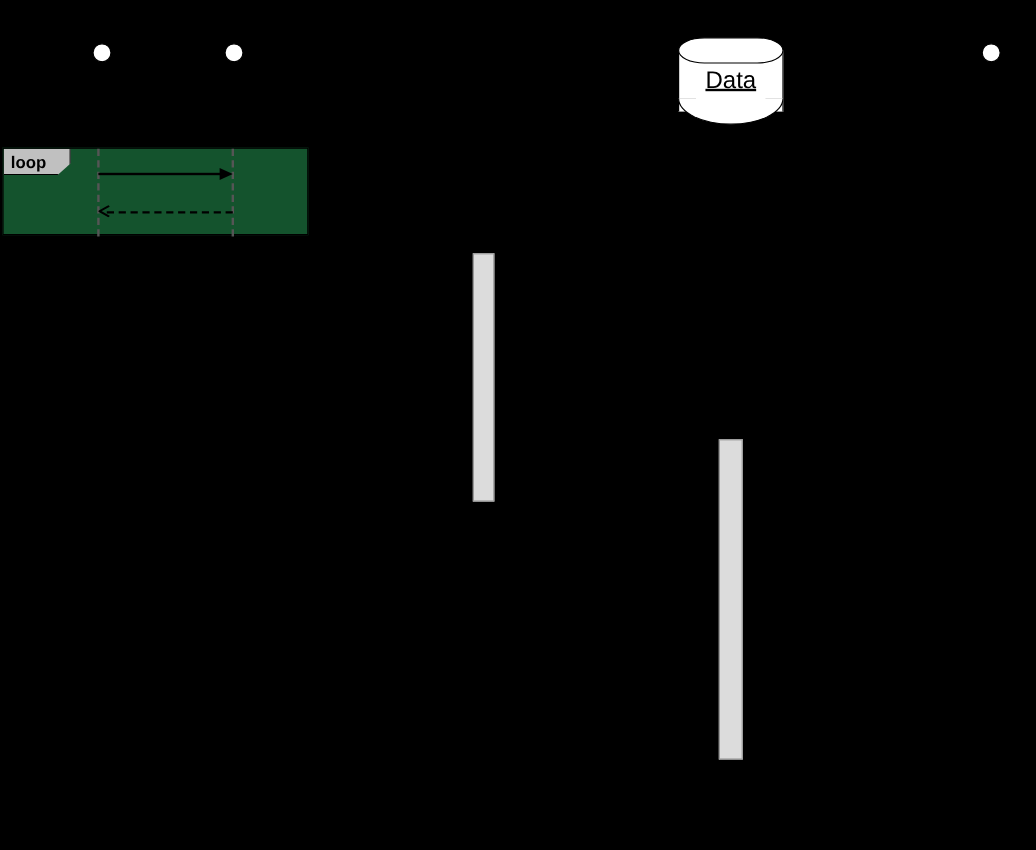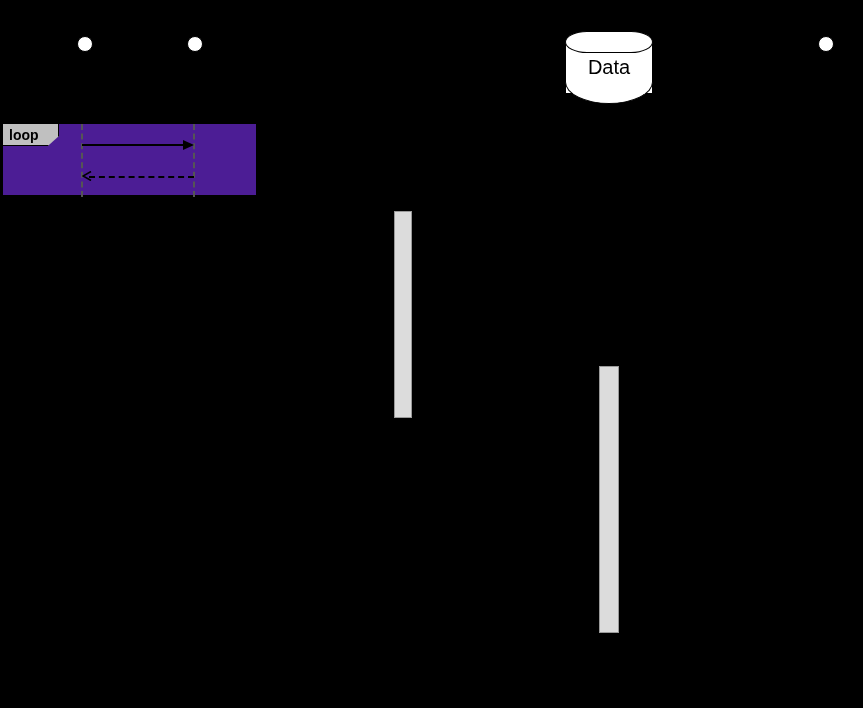--- a/index.html
+++ b/index.html
@@ -112,20 +112,21 @@
     left: 0;
     top: 0;
     width: 100%;
     height: 100%;
     display: flex;
     align-items: center;
     justify-content: center;
     color: #000000;
     font-size: 20px;
     z-index: 3;
+    text-decoration: underline;
   }
 
   
   .lifeline {
     position: absolute;
     width: 0;
     border-left: 2px dashed #000000;
   }
   .lifeline-inframe {
     position: absolute;
@@ -137,21 +138,21 @@
   .activation {
     position: absolute;
     background: #dcdcdc;
     border: 1px solid #9a9a9a;
     box-sizing: border-box;
   }
 
   
   .fragment {
     position: absolute;
-    background: #4c1d95;
+    background: #14532d;
     border: 1px solid #000000;
     box-sizing: border-box;
   }
   .fragment-tab {
     position: absolute;
     left: 0;
     top: 0;
     height: 22px;
     background: #c0c0c0;
     border-right: 1px solid #000000;

